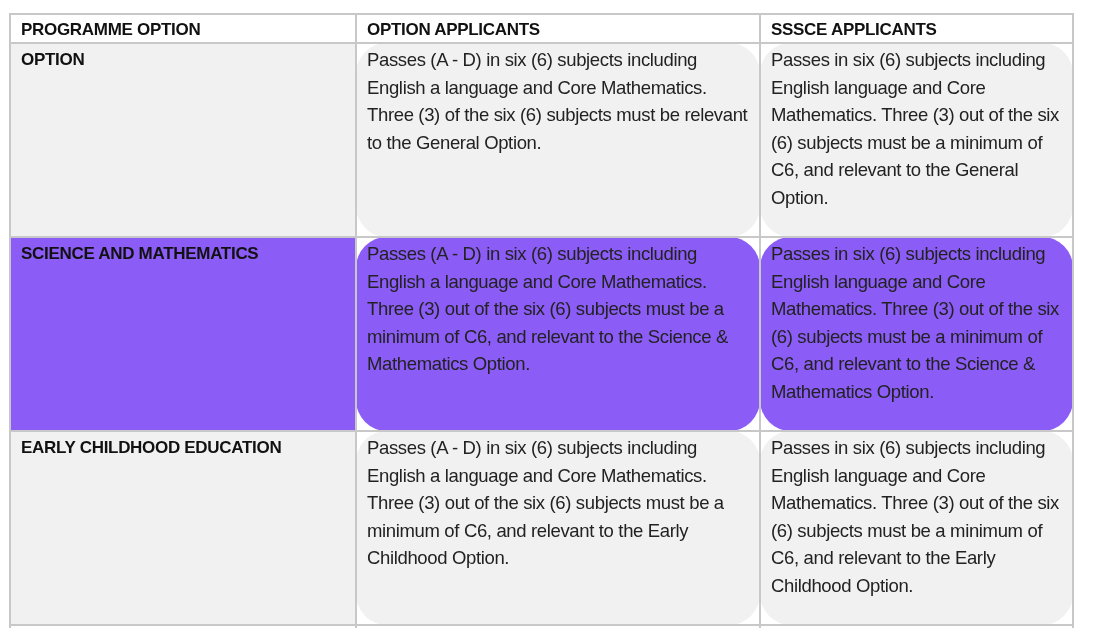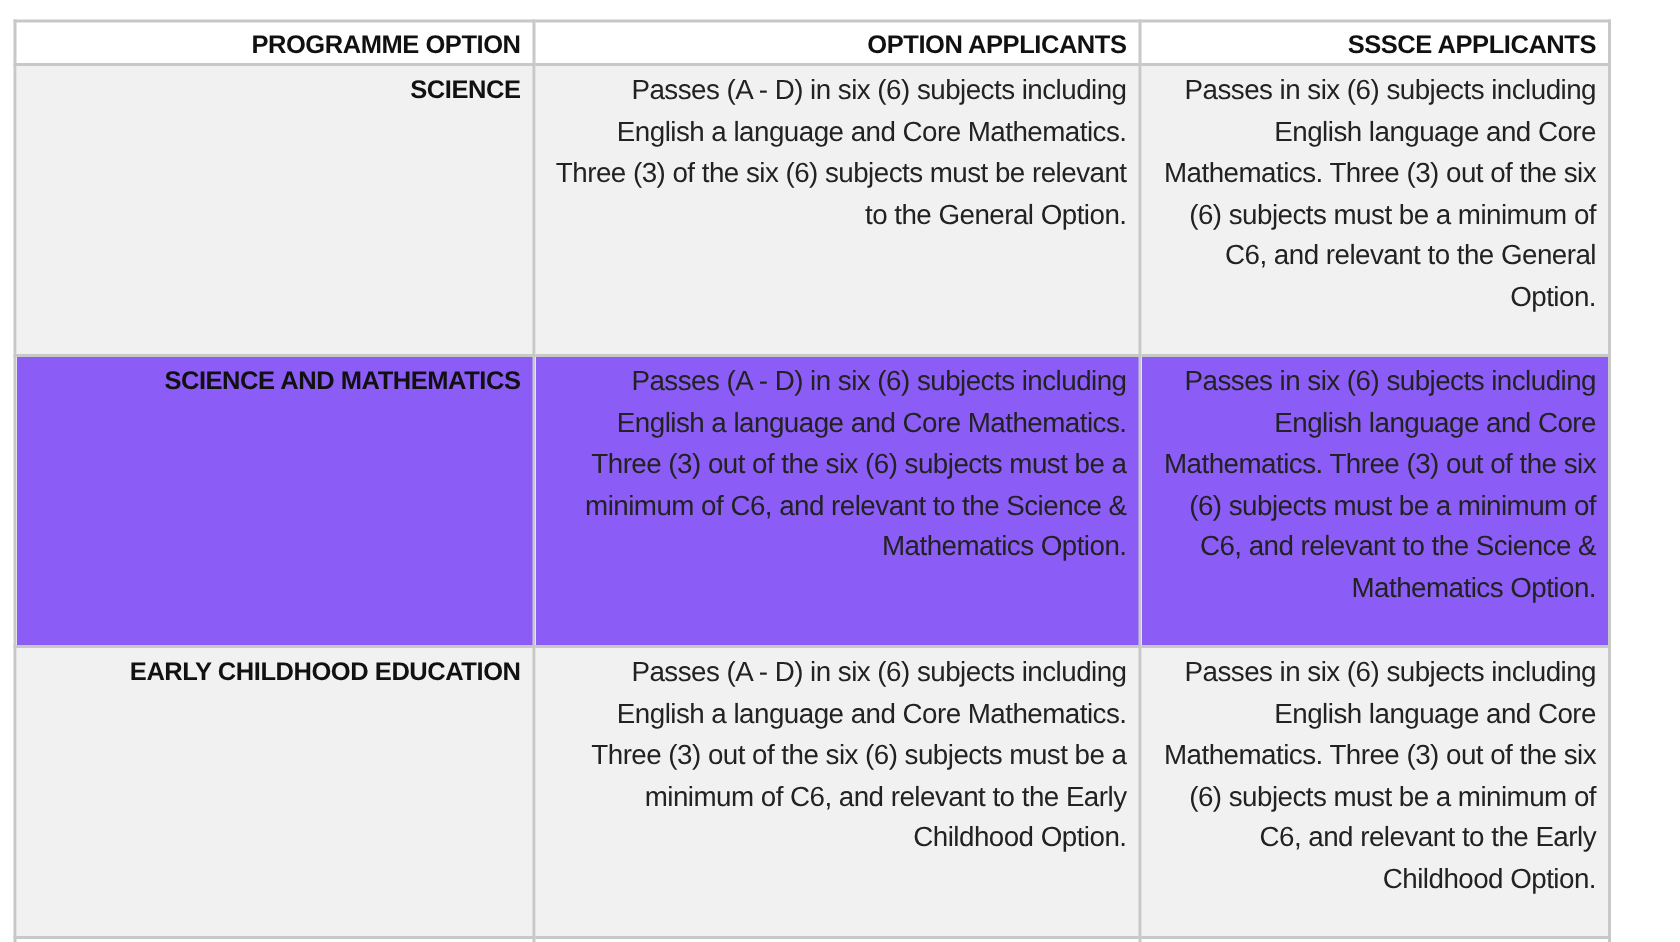--- a/index.html
+++ b/index.html
@@ -25,21 +25,21 @@
       border-collapse: collapse;
       table-layout: fixed;
       width: 1063px;
     }
     col.c1 { width: 346px; }
     col.c2 { width: 404px; }
     col.c3 { width: 313px; }
     td, th {
       border: 2px solid #c8c8c8;
       vertical-align: top;
-      text-align: right;
+      text-align: left;
       padding: 2px 8px 0 10px;
       overflow: hidden;
     }
     th {
       font-weight: bold;
       font-size: 17px;
       letter-spacing: -0.3px;
       height: 25px;
       line-height: 25px;
       background: #ffffff;
@@ -50,20 +50,21 @@
       font-size: 17px;
       letter-spacing: -0.3px;
       line-height: 27.5px;
       color: #111;
     }
     td.req {
       font-size: 18.5px;
       line-height: 27.5px;
       letter-spacing: -0.35px;
       color: #222;
+      border-radius: 31px;
     }
     tr.shade td { background: #f1f1f1; }
     tr.plain td { background: #8b5cf6; }
     tr.r1 td { height: 190px; }
     tr.r2 td { height: 190px; }
     tr.r3 td { height: 190px; }
     tr.r4 td { height: 20px; background: #ffffff; }
   </style>
 </head>
 <body>
@@ -77,21 +78,21 @@
     </colgroup>
     <thead>
       <tr>
         <th>PROGRAMME OPTION</th>
         <th>OPTION APPLICANTS</th>
         <th>SSSCE APPLICANTS</th>
       </tr>
     </thead>
     <tbody>
       <tr class="shade r1">
-        <td class="option">SCIENCE</td>
+        <td class="option">OPTION</td>
         <td class="req">Passes (A - D) in six (6) subjects including English a language and Core Mathematics. Three (3) of the six (6) subjects must be relevant to the General Option.</td>
         <td class="req">Passes in six (6) subjects including English language and Core Mathematics. Three (3) out of the six (6) subjects must be a minimum of C6, and relevant to the General Option.</td>
       </tr>
       <tr class="plain r2">
         <td class="option">SCIENCE AND MATHEMATICS</td>
         <td class="req">Passes (A - D) in six (6) subjects including English a language and Core Mathematics. Three (3) out of the six (6) subjects must be a minimum of C6, and relevant to the Science &amp; Mathematics Option.</td>
         <td class="req">Passes in six (6) subjects including English language and Core Mathematics. Three (3) out of the six (6) subjects must be a minimum of C6, and relevant to the Science &amp; Mathematics Option.</td>
       </tr>
       <tr class="shade r3">
         <td class="option">EARLY CHILDHOOD EDUCATION</td>

